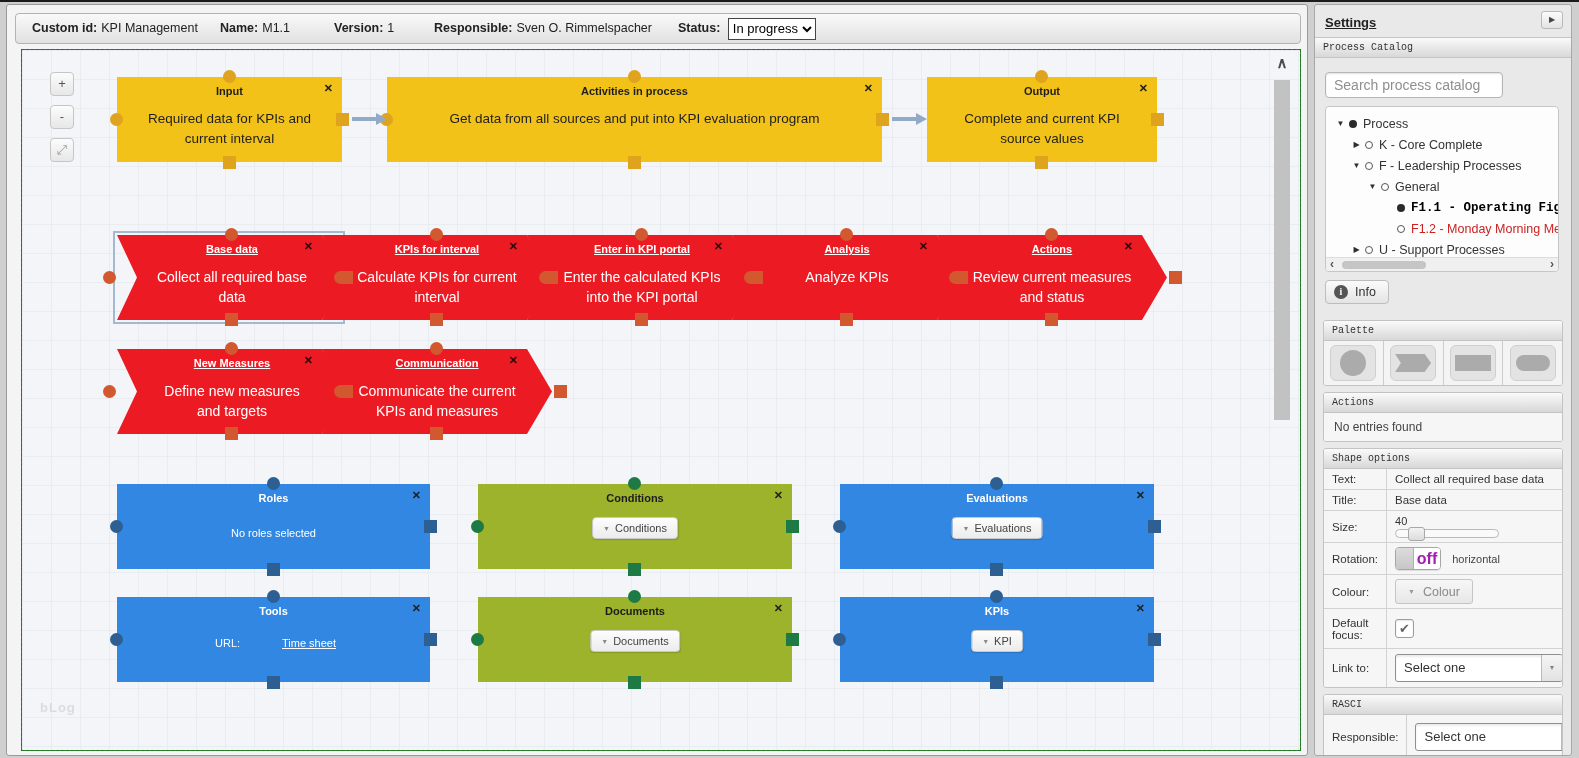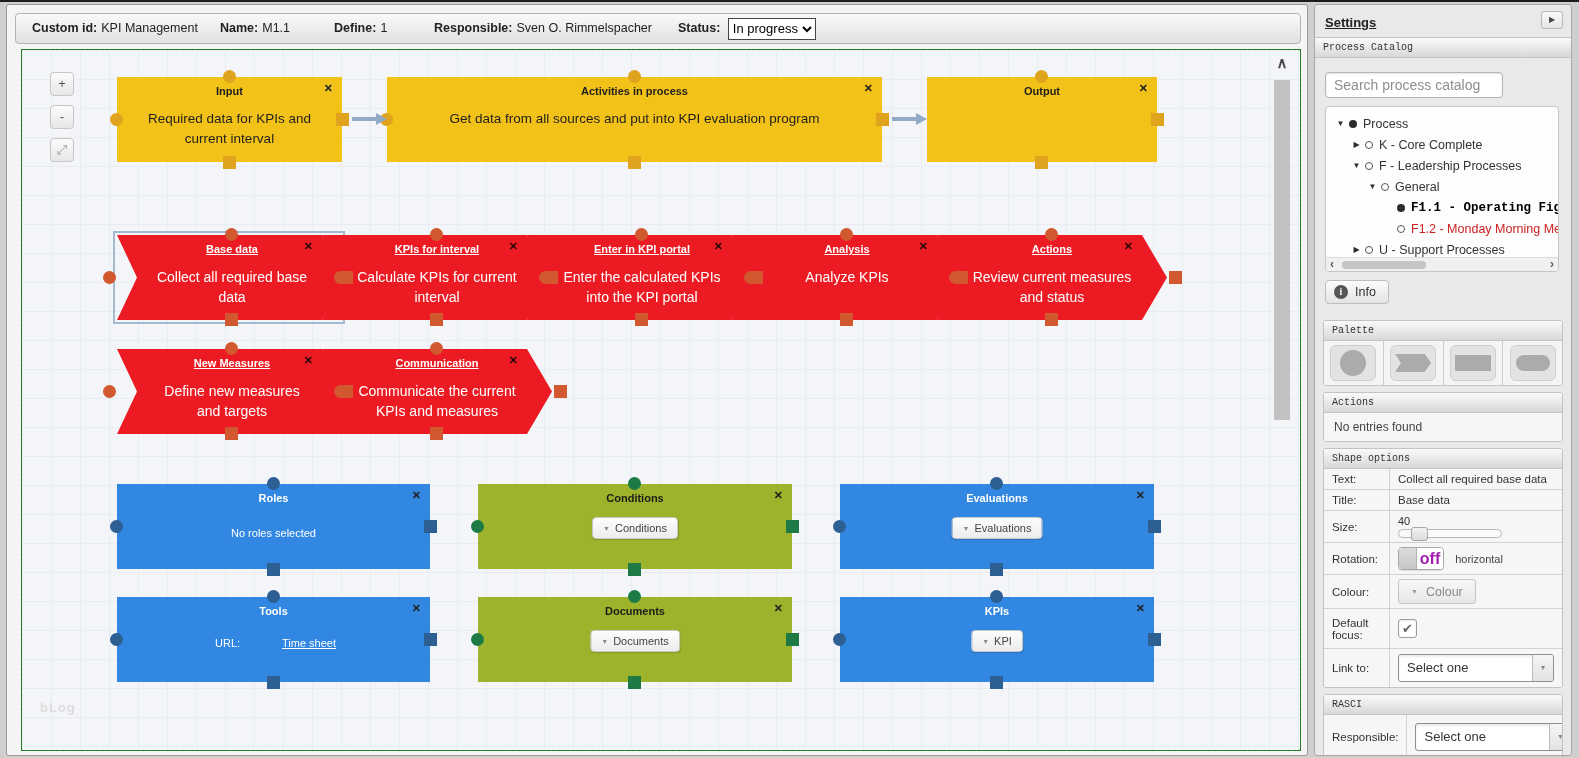--- a/index.html
+++ b/index.html
@@ -169,41 +169,41 @@
 
   .colour-btn { display:inline-flex; align-items:center; gap:8px; height:25px; padding:0 12px;
     background:linear-gradient(#f7f7f7,#e7e7e7); border:1px solid #c5c5c5; border-radius:3px;
     font-size:12.5px; color:#8a8a8a; cursor:pointer; }
   .colour-btn .arr { font-size:7px; color:#999; }
 
   .chkbox { width:19px; height:19px; background:#fff; border:1px solid #9c9c9c; border-radius:3px;
     font-size:13px; color:#666; text-align:center; line-height:17px; cursor:pointer;
     box-shadow:inset 0 1px 2px rgba(0,0,0,.1); }
 
-  .combo { display:inline-flex; width:156px; height:28px; border:1px solid #8f8f8f;
+  .combo { display:inline-flex; width:168px; height:28px; border:1px solid #8f8f8f;
     border-radius:3px; background:#fff; overflow:hidden; cursor:pointer;
     box-shadow:inset 0 2px 2px rgba(0,0,0,.08); }
   .combo .val { flex:1; font-size:13px; color:#333; line-height:26px; padding-left:8px; }
   .combo .dd { width:21px; border-left:1px solid #bbb; background:linear-gradient(#f5f5f5,#e2e2e2);
     text-align:center; font-size:7px; color:#888; line-height:26px; }
 </style>
 </head>
 <body>
 
 <div class="main-panel">
 
   <div class="top-bar">
     <span class="field" style="left:16px;">
       <span class="lbl">Custom id:</span><span>KPI Management</span>
     </span>
     <span class="field" style="left:204px;">
       <span class="lbl">Name:</span><span>M1.1</span>
     </span>
     <span class="field" style="left:318px;">
-      <span class="lbl">Define:</span><span>1</span>
+      <span class="lbl">Version:</span><span>1</span>
     </span>
     <span class="field" style="left:418px;">
       <span class="lbl">Responsible:</span><span>Sven O. Rimmelspacher</span>
     </span>
     <span class="field" style="left:662px;">
       <span class="lbl">Status:</span>
       <select class="status-select">
         <option>In progress</option>
       </select>
     </span>
@@ -236,20 +236,21 @@
       <div class="cn rnd yc top"></div>
       <div class="cn yc bot"></div>
       <div class="cn yc rgt"></div>
     </div>
     <div class="flow-arrow" style="left:870px; top:63px; width:35px; height:12px;">
       <div class="line" style="width:24px;"></div>
         <div class="head" style="left:24px;"></div>
     </div>
     <div class="shape ybox" style="left:905px; top:27px; width:230px; height:85px;">
       <div class="title">Output</div>
+      <div class="body-text">Complete and current KPI source values</div>
       <div class="close-x">✕</div>
       <div class="cn rnd yc top"></div>
       <div class="cn yc bot"></div>
       <div class="cn yc rgt"></div>
     </div>
 
     <div class="sel-frame" style="left:91px; top:181px; width:232px; height:93px;"></div>
 
     <div class="shape rshape" style="left:95px; top:185px; width:230px; height:85px;">
       <div class="title">Base data</div>

